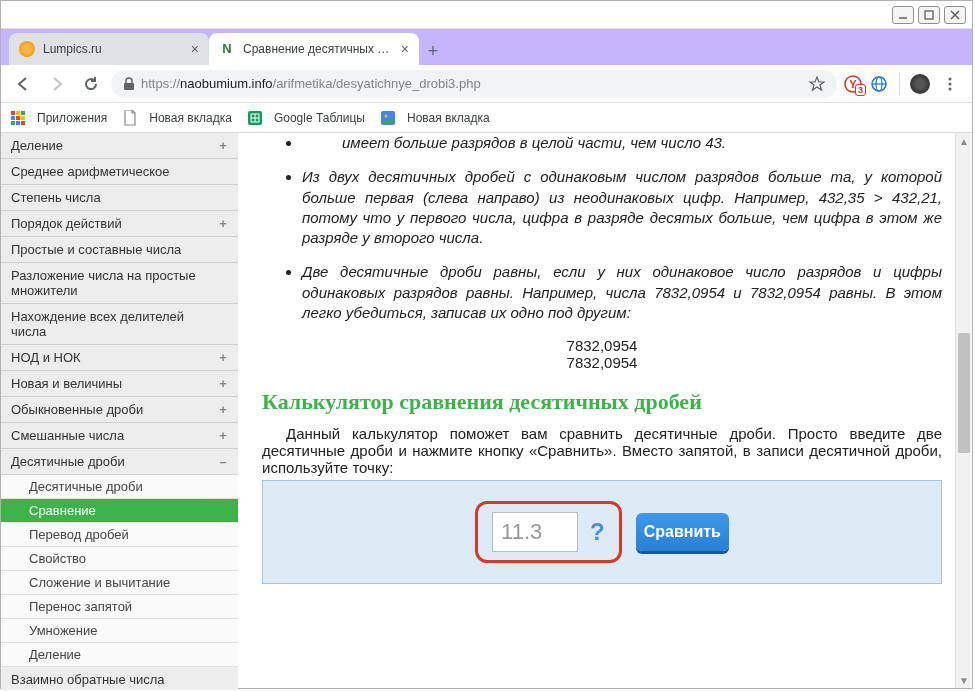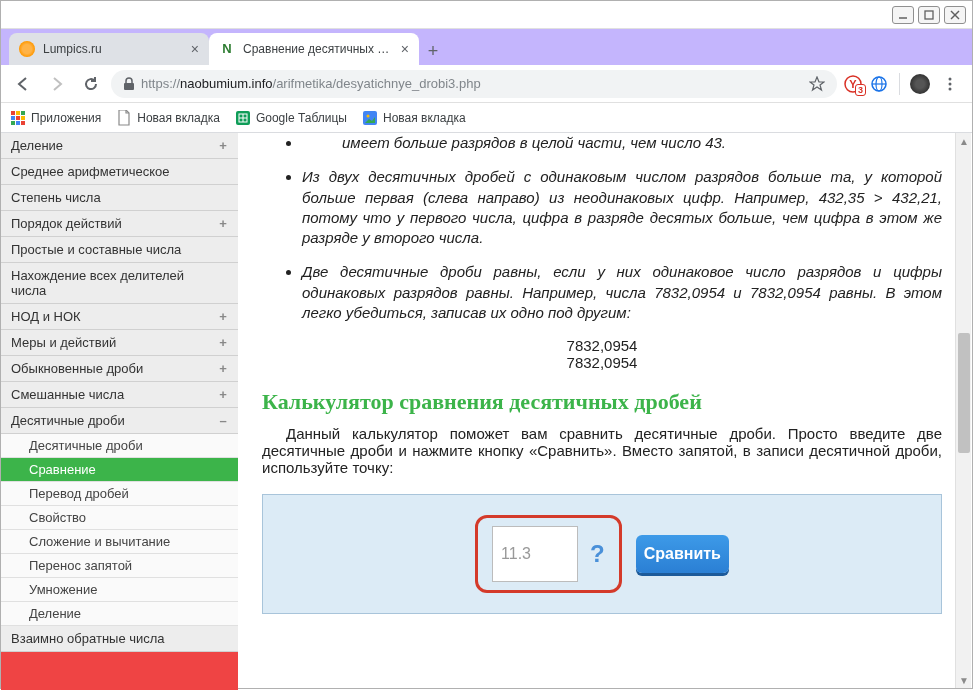--- a/index.html
+++ b/index.html
@@ -32,44 +32,44 @@
 .url .host { color: #202124; }
 .url .path { color: #80868b; }
 .star { color: #5f6368; }
 .ext-icon { width: 20px; height: 20px; display: flex; align-items: center; justify-content: center; }
 .ybadge { position: relative; }
 .ybadge svg { display:block;}
 .ybadge .num { position:absolute; bottom:-2px; right:-3px; font-size:9px; background:#fff; color:#d93025; font-weight:bold; border:1px solid #d93025; border-radius:3px; padding:0 2px; line-height:10px;}
 
 
 .bookmarks { height: 30px; background: #fff; display: flex; align-items: center; padding: 0 10px; gap: 16px; border-bottom: 1px solid #dadce0; font-size: 12px; color: #3c4043; }
-.bm-item { display: flex; align-items: center; gap: 6px; }
+.bm-item { display: flex; align-items: center; gap: 12px; }
 
 
 .viewport { display: flex; height: calc(689px - 28px - 36px - 38px - 30px); overflow: hidden; }
 
 
 .sidebar { width: 237px; background: #ef4444; overflow-y: auto; font-size: 13px; }
 .side-item { padding: 5px 8px 5px 10px; border-bottom: 1px solid #d0d0d0; display: flex; justify-content: space-between; align-items: center; color: #333; background: #ededed; }
 .side-item .plus { color: #888; font-weight: bold; width: 14px; text-align: center; }
 .side-sub { padding: 4px 8px 4px 28px; border-bottom: 1px solid #e0e0e0; color: #444; background: #fafafa; }
 .side-sub.active { background: #3cb44a; color: #fff; }
 
 
 .main { flex: 1; padding: 0 30px 0 24px; overflow-y: auto; position: relative; }
 .article { font-size: 15px; color: #222; }
 .article ul { list-style: disc; padding-left: 40px; }
 .article li { text-align: justify; margin-bottom: 14px; line-height: 1.35; font-style: italic; }
 .center-block { text-align: center; font-size: 15px; margin: 8px 0 18px 0; }
 .h2-calc { color: #3cb44a; font-family: "Comic Sans MS", cursive; font-size: 22px; margin: 10px 0 10px 0; font-weight: bold;}
-.calc-intro { text-align: justify; margin-bottom: 18px; text-indent: 24px; font-size: 15px;}
+.calc-intro { text-align: justify; margin-bottom: 4px; text-indent: 24px; font-size: 15px;}
 
 .calc-box { background: #dcebf6; border: 1px solid #a8c4da; padding: 20px; display: flex; align-items: center; justify-content: center; gap: 14px; margin: 0 0 10px 0; }
 .calc-highlight { border: 3px solid #d43a2a; border-radius: 12px; padding: 8px 14px; display: flex; align-items: center; gap: 12px; }
-.calc-input { width: 86px; height: 56px; border: 1px solid #bcbcbc; font-size: 16px; color: #999; padding: 0 8px; background: #fff; }
+.calc-input { width: 86px; height: 40px; border: 1px solid #bcbcbc; font-size: 22px; color: #999; padding: 0 8px; background: #fff; }
 .qmark { color: #4a90d9; font-size: 24px; font-weight: bold; }
 .compare-btn { background: linear-gradient(#3d9ae8, #2a7fd4); color: #fff; border: none; border-radius: 6px; padding: 10px 8px; font-size: 16px; font-weight: bold; box-shadow: 0 3px 0 #1c5a9a; cursor: pointer; }
 
 
 .scroll-v { position: absolute; right: 1px; top: 132px; width: 16px; height: calc(689px - 134px); background: #f1f1f1; border-left: 1px solid #e0e0e0;}
 .scroll-v .thumb { position: absolute; left: 2px; width: 12px; background: #c1c1c1; border-radius: 2px; }
 .scroll-v .arrow { position: absolute; left: 0; width: 16px; height: 16px; display:flex; align-items:center; justify-content:center; color:#8a8a8a; font-size:10px;}
 .scroll-v .arrow.top { top:0;}
 .scroll-v .arrow.bot { bottom:0;}
 
@@ -232,29 +232,33 @@
         </div>
       <div class="side-item">
           <span>Порядок действий</span>
           <span class="plus">+</span>
         </div>
       <div class="side-item">
           <span>Простые и составные числа</span>
           <span class="plus"></span>
         </div>
       <div class="side-item">
+          <span>Разложение числа на простые множители</span>
+          <span class="plus"></span>
+        </div>
+      <div class="side-item">
           <span>Нахождение всех делителей числа</span>
           <span class="plus"></span>
         </div>
       <div class="side-item">
           <span>НОД и НОК</span>
           <span class="plus">+</span>
         </div>
       <div class="side-item">
-          <span>Меры и действий</span>
+          <span>Новая и величины</span>
           <span class="plus">+</span>
         </div>
       <div class="side-item">
           <span>Обыкновенные дроби</span>
           <span class="plus">+</span>
         </div>
       <div class="side-item">
           <span>Смешанные числа</span>
           <span class="plus">+</span>
         </div>

